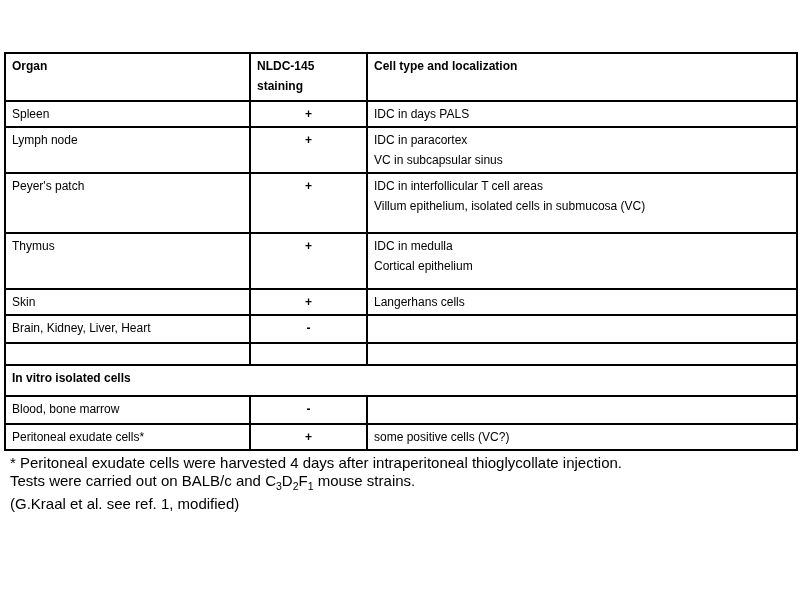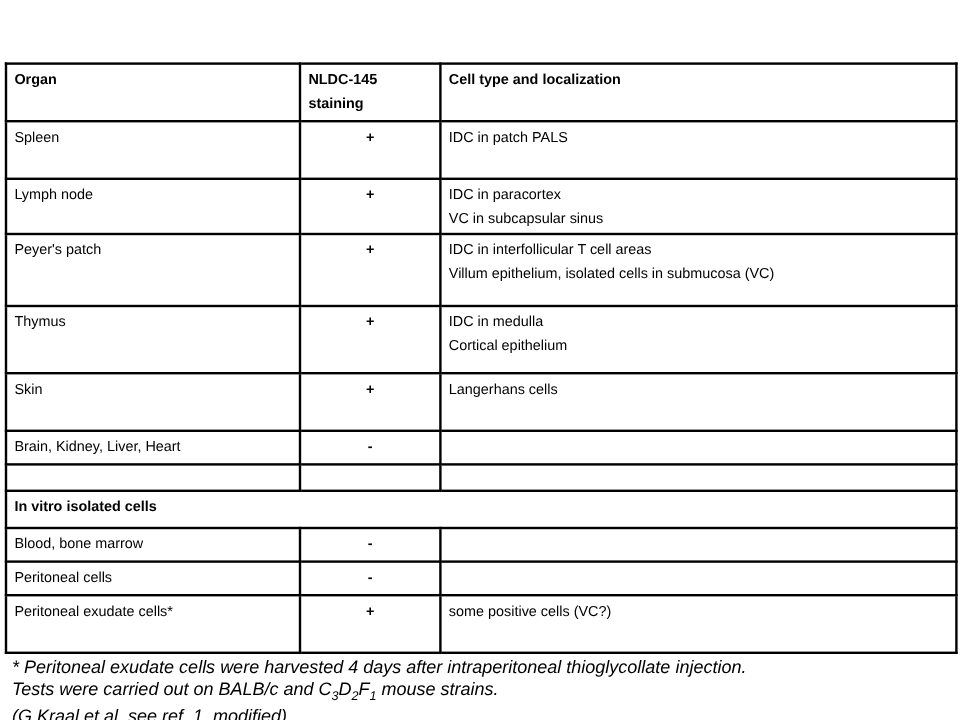--- a/index.html
+++ b/index.html
@@ -43,36 +43,35 @@
     overflow: hidden;
   }
   table.antigen th { font-weight: bold; text-align: left; }
   th.center { text-align: center; }
   td.staining {
     text-align: center;
     font-weight: bold;
   }
   .pre { white-space: pre-line; }
   tr.rh-header { height: 48px; }
-  tr.rh-30 { height: 48px; }
+  tr.rh-30 { height: 26px; }
   tr.rh-46 { height: 46px; }
   tr.rh-52 { height: 60px; }
   tr.rh-56 { height: 56px; padding-left: 40px; }
   tr.rh-28 { height: 28px; }
   tr.rh-22 { height: 22px; }
   tr.rh-31 { height: 31px; padding-left: 44px; }
   td.section-cell { font-weight: bold; }
   .footnotes {
     margin: 3px 0 0 6px;
     font-size: 15px;
   }
   .footnotes p {
     margin: 0;
     line-height: 18px;
-    font-style: italic;
   }
   .footnotes sub {
     font-size: 0.7em;
   }
 </style>
 </head>
 <body>
 
 <div class="page">
 
@@ -88,21 +87,21 @@
         <th>Organ</th>
         <th class="pre">NLDC-145
 staining</th>
         <th class="center">Cell type and localization</th>
       </tr>
     </thead>
     <tbody>
       <tr class="rh-30">
         <td>Spleen</td>
         <td class="staining">+</td>
-        <td class="pre">IDC in patch PALS</td>
+        <td class="pre">IDC in days PALS</td>
       </tr>
       <tr class="rh-46">
         <td>Lymph node</td>
         <td class="staining">+</td>
         <td class="pre">IDC in paracortex
 VC in subcapsular sinus</td>
       </tr>
       <tr class="rh-52">
         <td>Peyer's patch</td>
         <td class="staining">+</td>
@@ -131,25 +130,20 @@
         <td class="pre"></td>
       </tr>
       <tr class="rh-31">
         <td class="section-cell" colspan="3">In vitro isolated cells</td>
       </tr>
       <tr class="rh-28">
         <td>Blood, bone marrow</td>
         <td class="staining">-</td>
         <td class="pre"></td>
       </tr>
-      <tr class="rh-28">
-        <td>Peritoneal cells</td>
-        <td class="staining">-</td>
-        <td class="pre"></td>
-      </tr>
       <tr class="rh-30">
         <td>Peritoneal exudate cells*</td>
         <td class="staining">+</td>
         <td class="pre">some positive cells (VC?)</td>
       </tr>
     </tbody>
   </table>
 
   <div class="footnotes">
     <p>* Peritoneal exudate cells were harvested 4 days after intraperitoneal thioglycollate injection.</p>

